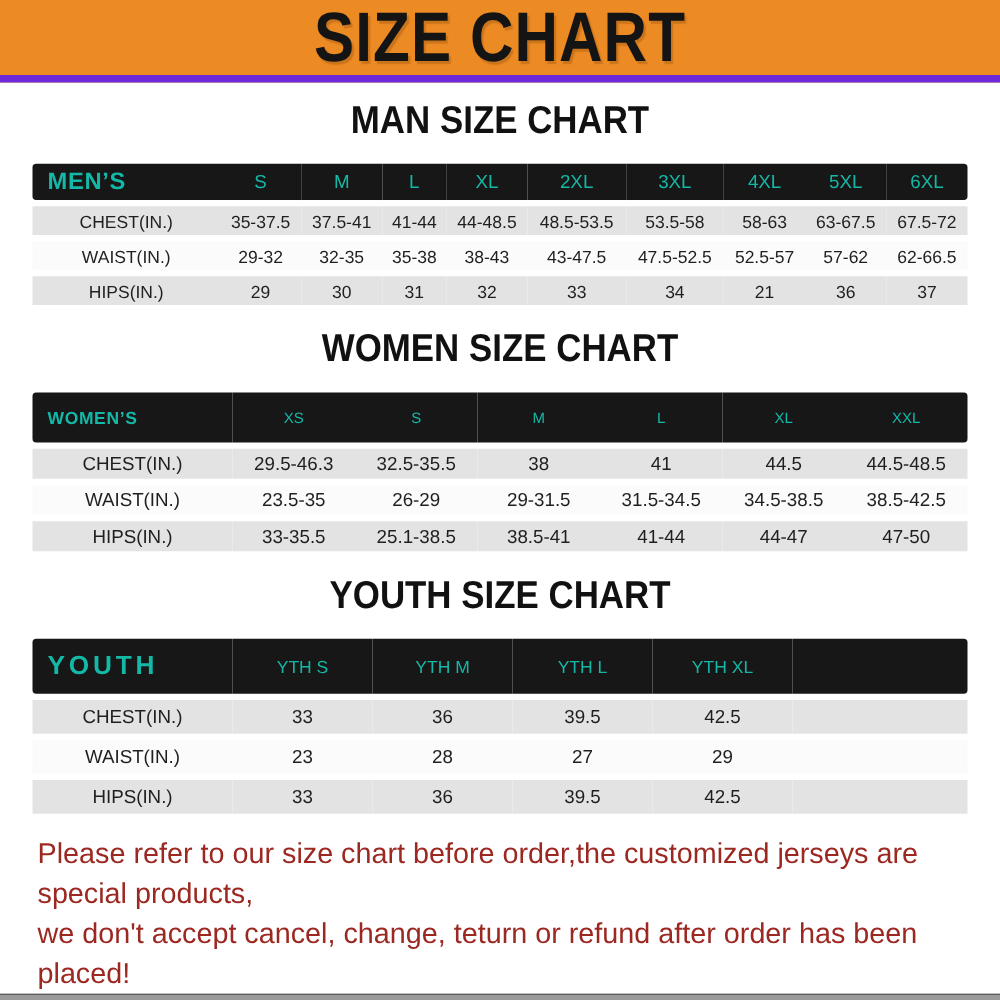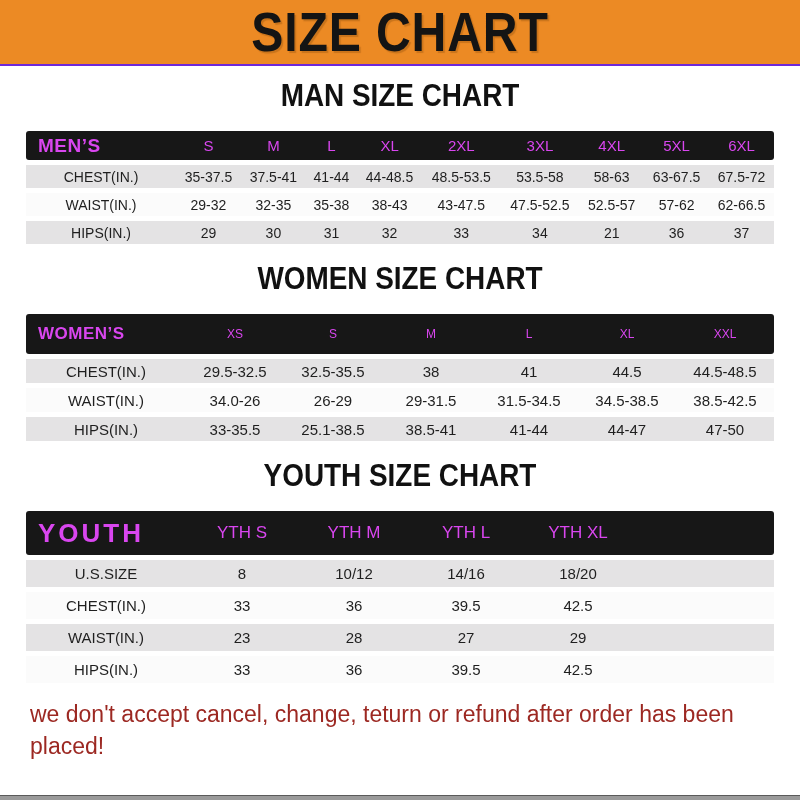--- a/index.html
+++ b/index.html
@@ -4,66 +4,66 @@
 <style>
   * { box-sizing: border-box; }
   html,body { margin:0; padding:0; }
   body {
     width:800px; height:800px; overflow:hidden; position:relative;
     background:#ffffff;
     font-family:"Liberation Sans", sans-serif;
     color:#1f1f1f;
   }
   .banner {
-    height:66px; background:#EC8A24; border-bottom:2px solid #6d28d9;
+    height:66px; background:#EC8A24; border-bottom:6px solid #6d28d9;
     display:flex; align-items:center; justify-content:center;
   }
   .banner-title {
     font-size:56px; font-weight:bold; color:#141414; line-height:1;
     transform:scaleX(0.86); letter-spacing:1px;
     text-shadow:2px 2px 1px rgba(100,50,0,0.25);
     white-space:nowrap;
   }
   .section-heading {
     text-align:center; font-size:31px; font-weight:bold; color:#111;
     margin:13px 0 0 0; line-height:34px;
     transform:scaleX(0.9); white-space:nowrap;
   }
   table.size-table {
     width:748px; margin:13px auto 0 auto;
     border-collapse:separate; border-spacing:0 5px;
   }
   table.size-table th, table.size-table td {
     text-align:center; vertical-align:middle; white-space:nowrap; padding:0 4px;
   }
-  thead th { background:#171717; color:#d946ef; font-weight:normal; }
+  thead th { background:#171717; color:#14b8a6; font-weight:normal; }
   thead th:first-child { border-radius:3px 0 0 3px; }
   thead th:last-child  { border-radius:0 3px 3px 0; }
   .header-label {
     text-align:left !important; padding-left:12px !important;
     font-weight:bold !important;
   }
   tbody tr:nth-child(odd)  { background:#E4E3E4; }
   tbody tr:nth-child(even) { background:#FBFBFB; }
   
   .mens thead th { height:29px; font-size:15px; }
   .mens .header-label { font-size:19px; letter-spacing:0.5px; }
   .mens td { height:23px; font-size:14px; }
   .mens .row-label { width:150px; }
   
   .womens { border-spacing:0 7px; }
   .womens thead th { height:40px; font-size:12px; }
-  .womens .header-label { font-size:17px; letter-spacing:0.5px; }
+  .womens .header-label { font-size:14px; letter-spacing:0.5px; }
   .womens td { height:24px; font-size:15px; }
   .womens .row-label { width:160px; }
   .womens .val-col { width:98px; }
   
   .youth { border-spacing:0 6px; }
-  .youth thead th { height:44px; font-size:17px; }
-  .youth .header-label { font-size:26px; letter-spacing:3px; }
+  .youth thead th { height:44px; font-size:14px; }
+  .youth .header-label { font-size:21px; letter-spacing:3px; }
   .youth td { height:27px; font-size:15px; }
   .youth .row-label { width:160px; }
   .youth .val-col { width:112px; }
   .youth .spacer-col { width:140px; }
   .footer {
     margin:10px 0 0 30px;
     font-size:23px; line-height:32px; color:#9C2822;
   }
   .bottom-bar {
     position:absolute; left:0; bottom:0; width:800px; height:5px;
@@ -144,30 +144,30 @@
       <th class="val-col">S</th>
       <th class="val-col">M</th>
       <th class="val-col">L</th>
       <th class="val-col">XL</th>
       <th class="val-col">XXL</th>
     </tr>
   </thead>
   <tbody>
     <tr>
       <td class="row-label">CHEST(IN.)</td>
-      <td>29.5-32.5</td>
+      <td>29.5-46.3</td>
       <td>32.5-35.5</td>
       <td>38</td>
       <td>41</td>
       <td>44.5</td>
       <td>44.5-48.5</td>
     </tr>
     <tr>
       <td class="row-label">WAIST(IN.)</td>
-      <td>34.0-26</td>
+      <td>23.5-35</td>
       <td>26-29</td>
       <td>29-31.5</td>
       <td>31.5-34.5</td>
       <td>34.5-38.5</td>
       <td>38.5-42.5</td>
     </tr>
     <tr>
       <td class="row-label">HIPS(IN.)</td>
       <td>33-35.5</td>
       <td>25.1-38.5</td>
@@ -187,28 +187,20 @@
       <th class="header-label row-label">YOUTH</th>
       <th class="val-col">YTH S</th>
       <th class="val-col">YTH M</th>
       <th class="val-col">YTH L</th>
       <th class="val-col">YTH XL</th>
       <th class="spacer-col"></th>
     </tr>
   </thead>
   <tbody>
     <tr>
-      <td class="row-label">U.S.SIZE</td>
-      <td>8</td>
-      <td>10/12</td>
-      <td>14/16</td>
-      <td>18/20</td>
-      <td class="spacer-col"></td>
-    </tr>
-    <tr>
       <td class="row-label">CHEST(IN.)</td>
       <td>33</td>
       <td>36</td>
       <td>39.5</td>
       <td>42.5</td>
       <td class="spacer-col"></td>
     </tr>
     <tr>
       <td class="row-label">WAIST(IN.)</td>
       <td>23</td>
@@ -222,16 +214,17 @@
       <td>33</td>
       <td>36</td>
       <td>39.5</td>
       <td>42.5</td>
       <td class="spacer-col"></td>
     </tr>
   </tbody>
 </table>
 
 <div class="footer">
+  <div>Please refer to our size chart before order,the customized jerseys are special products,</div>
   <div>we don't accept cancel, change, teturn or refund after order has been placed!</div>
 </div>
 
 <div class="bottom-bar"></div>
 
 </body></html>

